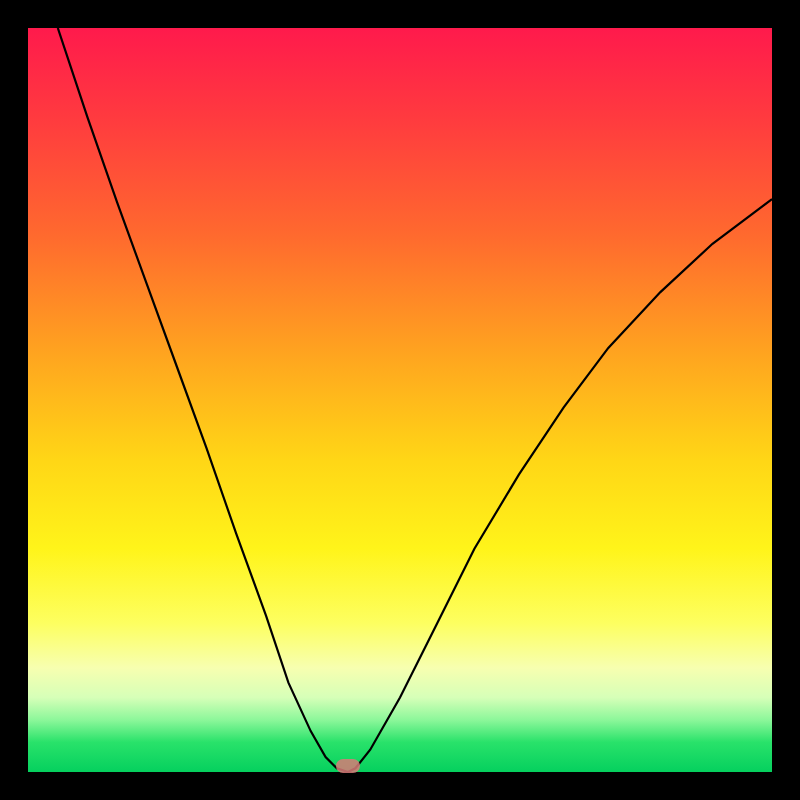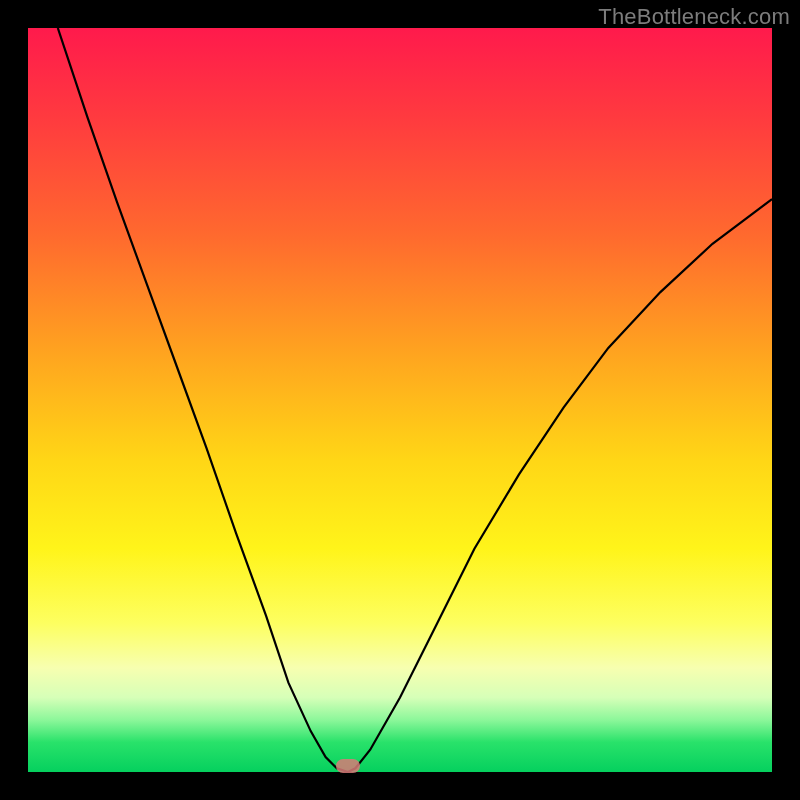--- a/index.html
+++ b/index.html
@@ -60,20 +60,19 @@
     left: 0;
     top: 0;
     width: 744px;
     height: 744px;
   }
 </style>
 </head>
 <body>
 
 <div class="frame">
-  <div class="watermark">TheBottleneck.com</div>
   <div class="plot-area">
     <svg class="curve" viewBox="0 0 744 744" preserveAspectRatio="none">
       <path id="curve-path" d="M29.8 0.0 L59.5 89.3 L89.3 174.8 L119.0 256.7 L148.8 338.5 L178.6 420.4 L208.3 505.9 L238.1 587.8 L260.4 654.7 L282.7 703.1 L297.6 729.1 L308.8 740.3 L319.9 744.0 L327.4 740.3 L342.2 721.7 L372.0 669.6 L409.2 595.2 L446.4 520.8 L491.0 446.4 L535.7 379.4 L580.3 319.9 L632.4 264.1 L684.5 215.8 L744.0 171.1" fill="none" stroke="#000" stroke-width="2.2"></path>
     </svg>
     <div id="marker" class="marker" style="left: 307.92px; top: 731.28px;"></div>
   </div>
 </div>
 
 </body></html>

